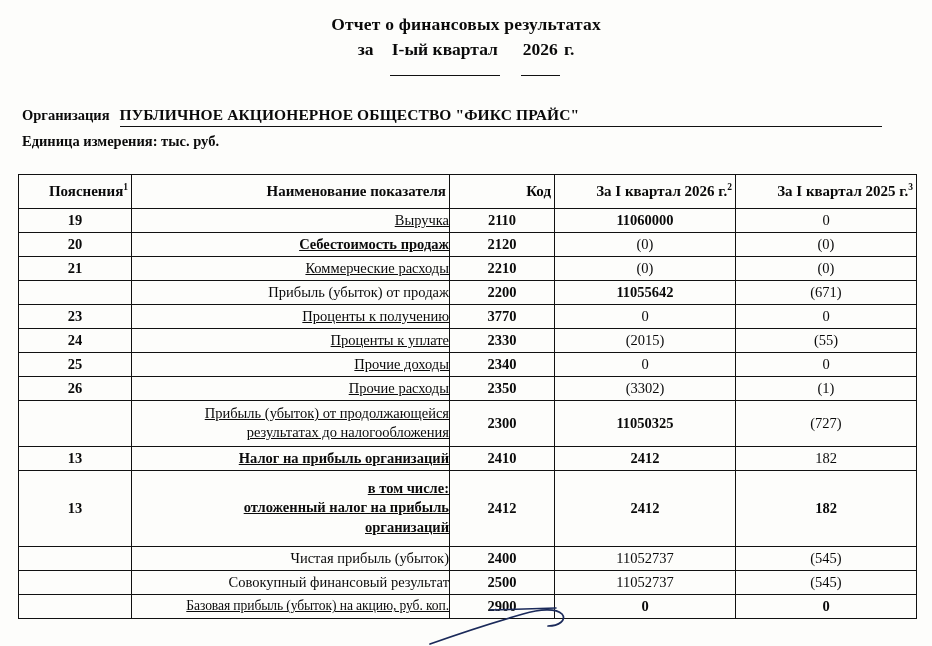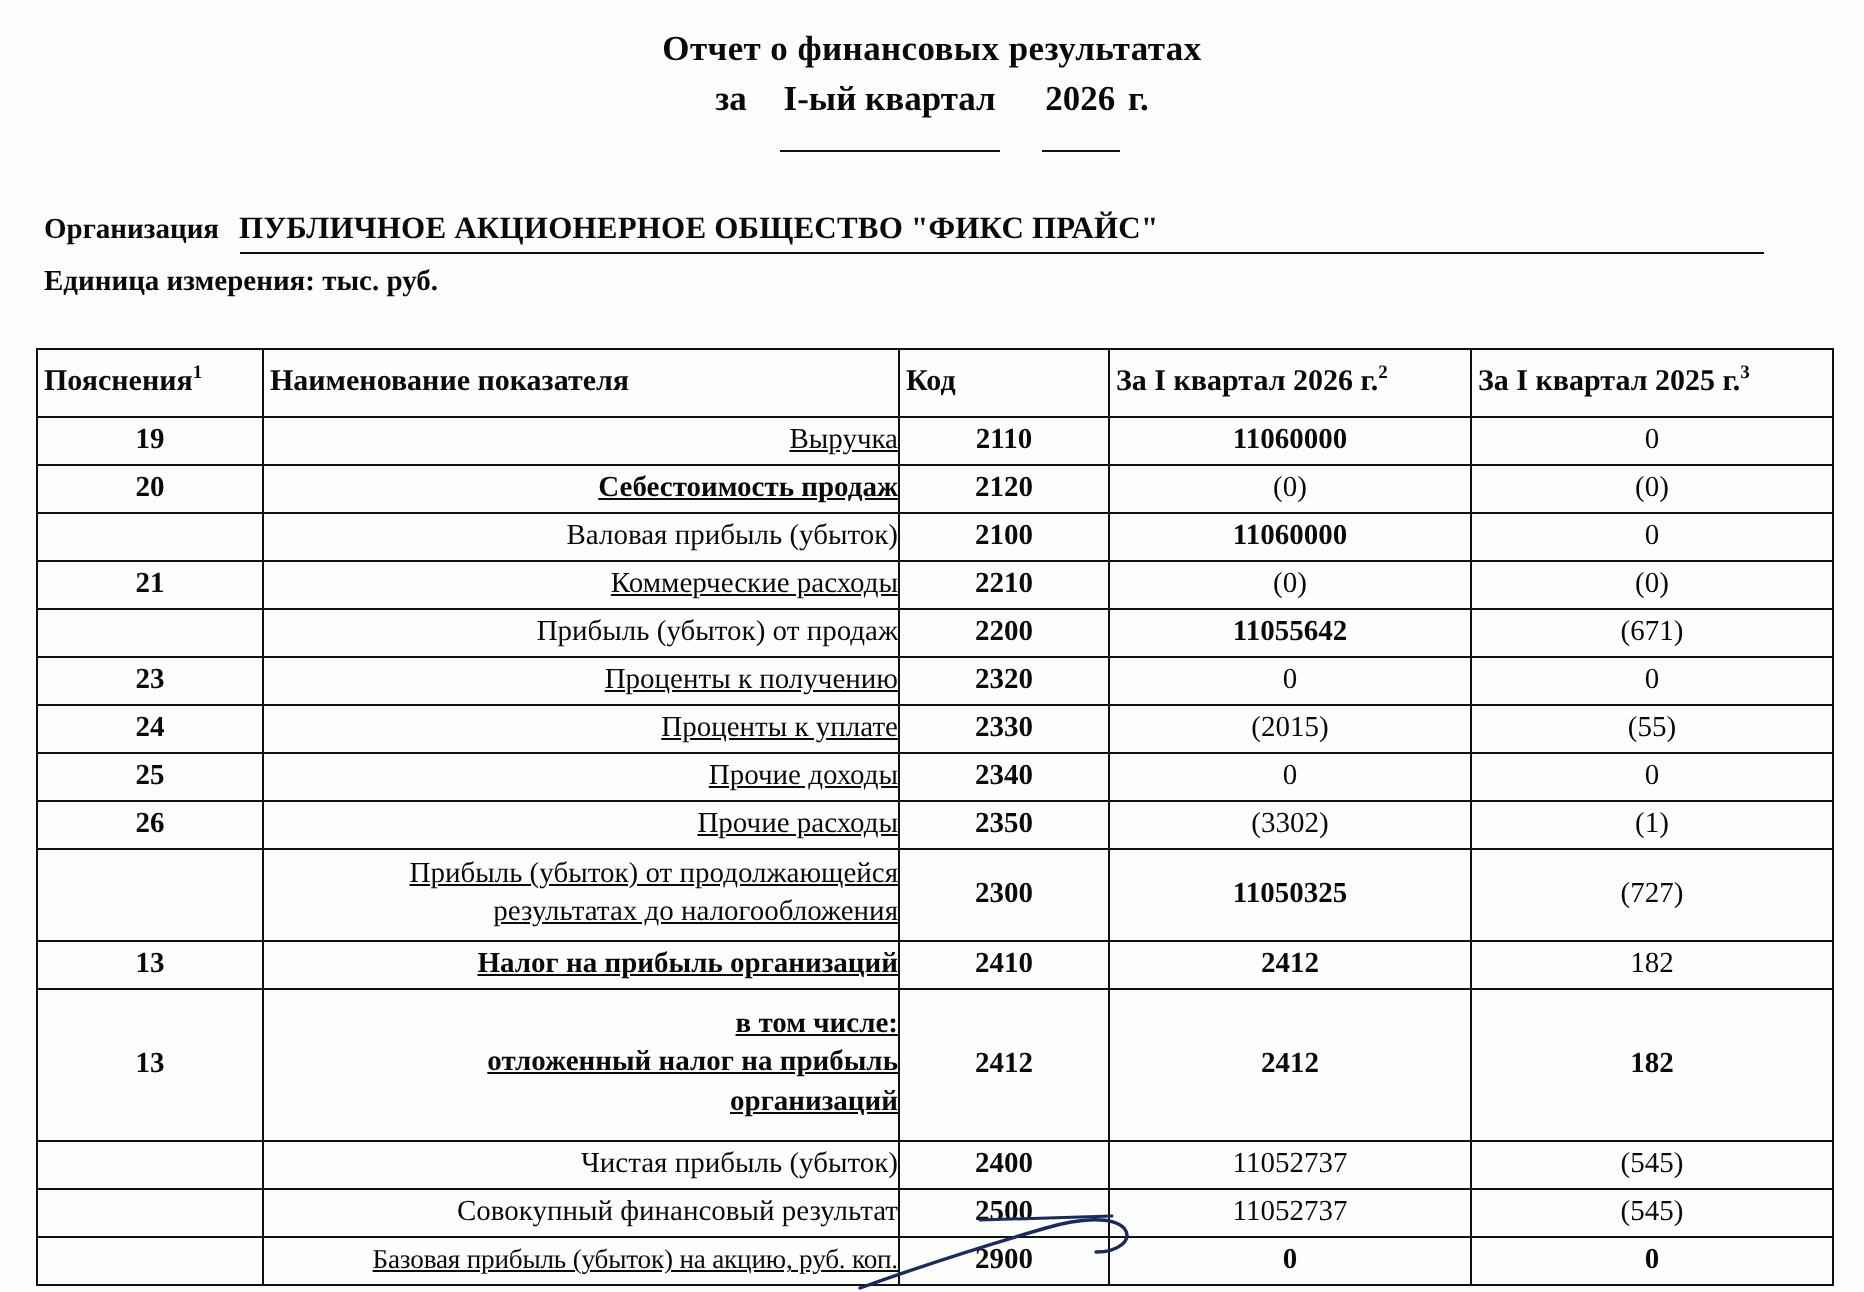--- a/index.html
+++ b/index.html
@@ -81,21 +81,21 @@
   table.fin col.c-prev  { width: 181px; }
 
   table.fin td, table.fin th {
     border: 1.4px solid #111;
     padding: 0;
     font-size: 14.5px;
     vertical-align: middle;
   }
   table.fin th {
     font-weight: bold;
-    text-align: left;
+    text-align: right;
     height: 34px;
     font-size: 15px;
     padding: 2px 3px;
     margin-left: 16px;
   }
   th.th-note { font-weight: bold; }
   .sup { font-size: 9.5px; vertical-align: super; font-weight: bold; }
 
   td.note { text-align: center; height: 24px; font-weight: bold; font-size: 15px; }
   td.name { text-align: right; padding: 1px 4px 2px 6px; line-height: 1.28; text-decoration: underline; }
@@ -169,27 +169,20 @@
     </tr>
 
     <tr>
       <td class="note">20</td>
       <td class="name b">Себестоимость продаж</td>
       <td class="code">2120</td>
       <td class="val">(0)</td>
       <td class="val">(0)</td>
     </tr>
 
-    <tr>
-      <td class="note"></td>
-      <td class="name"><span class="ind">Валовая прибыль (убыток)</span></td>
-      <td class="code">2100</td>
-      <td class="val vb">11060000</td>
-      <td class="val">0</td>
-    </tr>
 
     <tr>
       <td class="note">21</td>
       <td class="name">Коммерческие расходы</td>
       <td class="code">2210</td>
       <td class="val">(0)</td>
       <td class="val">(0)</td>
     </tr>
 
 
@@ -197,21 +190,21 @@
       <td class="note"></td>
       <td class="name"><span class="ind">Прибыль (убыток) от продаж</span></td>
       <td class="code">2200</td>
       <td class="val vb">11055642</td>
       <td class="val">(671)</td>
     </tr>
 
     <tr>
       <td class="note">23</td>
       <td class="name">Проценты к получению</td>
-      <td class="code">2320</td>
+      <td class="code">3770</td>
       <td class="val">0</td>
       <td class="val">0</td>
     </tr>
 
     <tr>
       <td class="note">24</td>
       <td class="name">Проценты к уплате</td>
       <td class="code">2330</td>
       <td class="val">(2015)</td>
       <td class="val">(55)</td>

